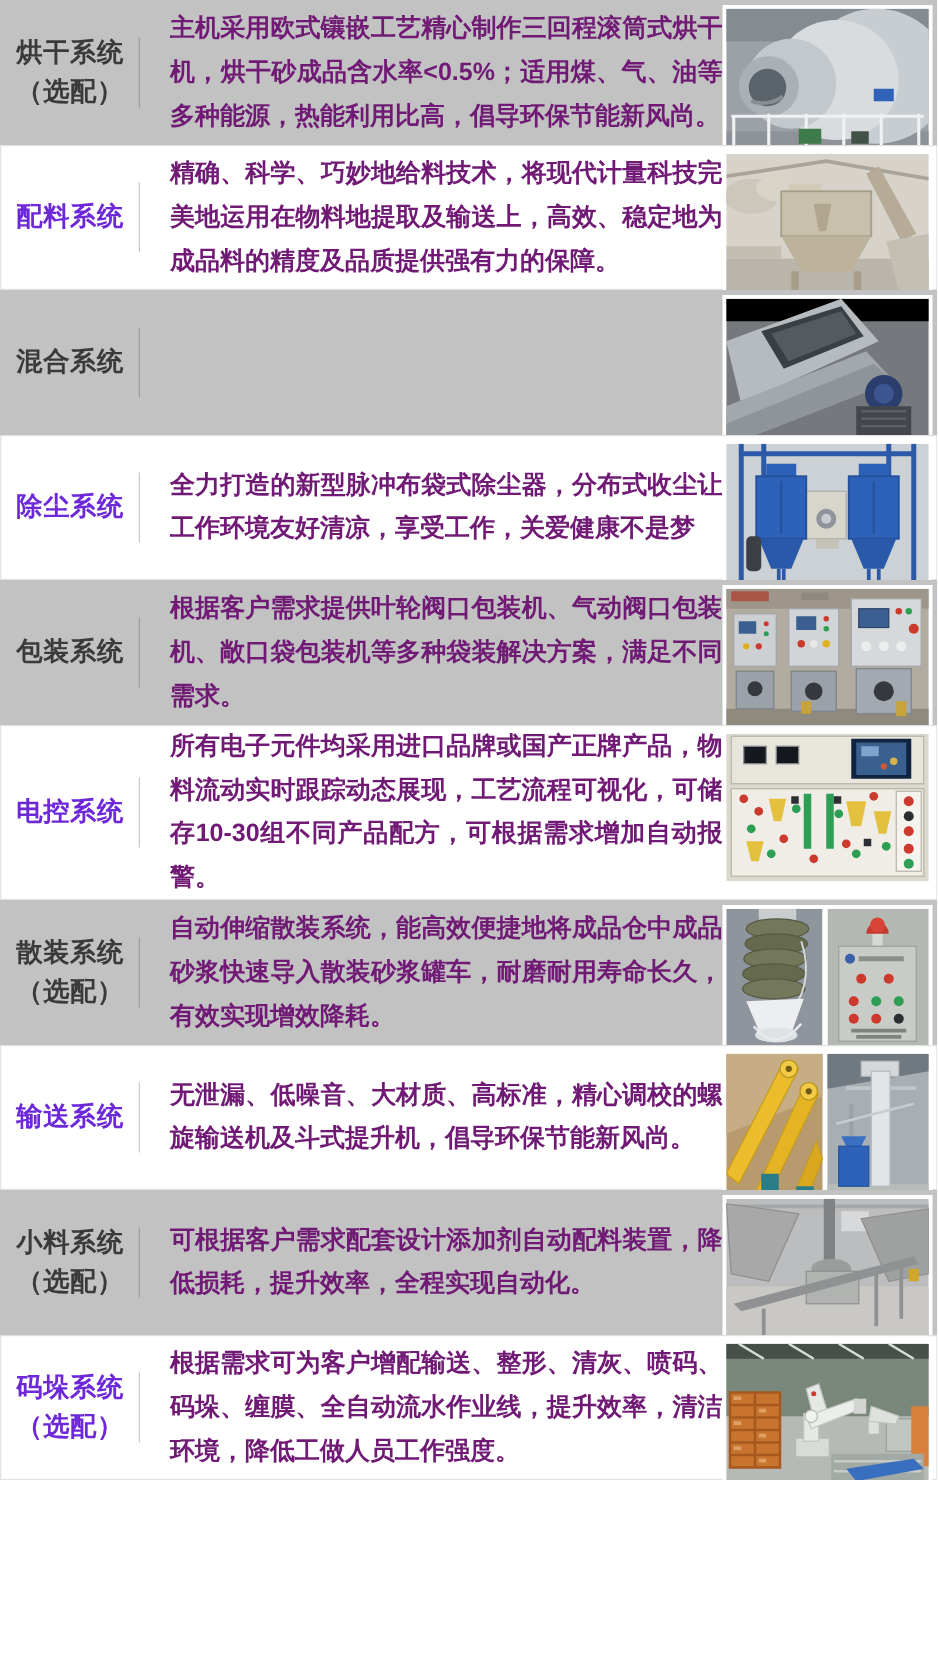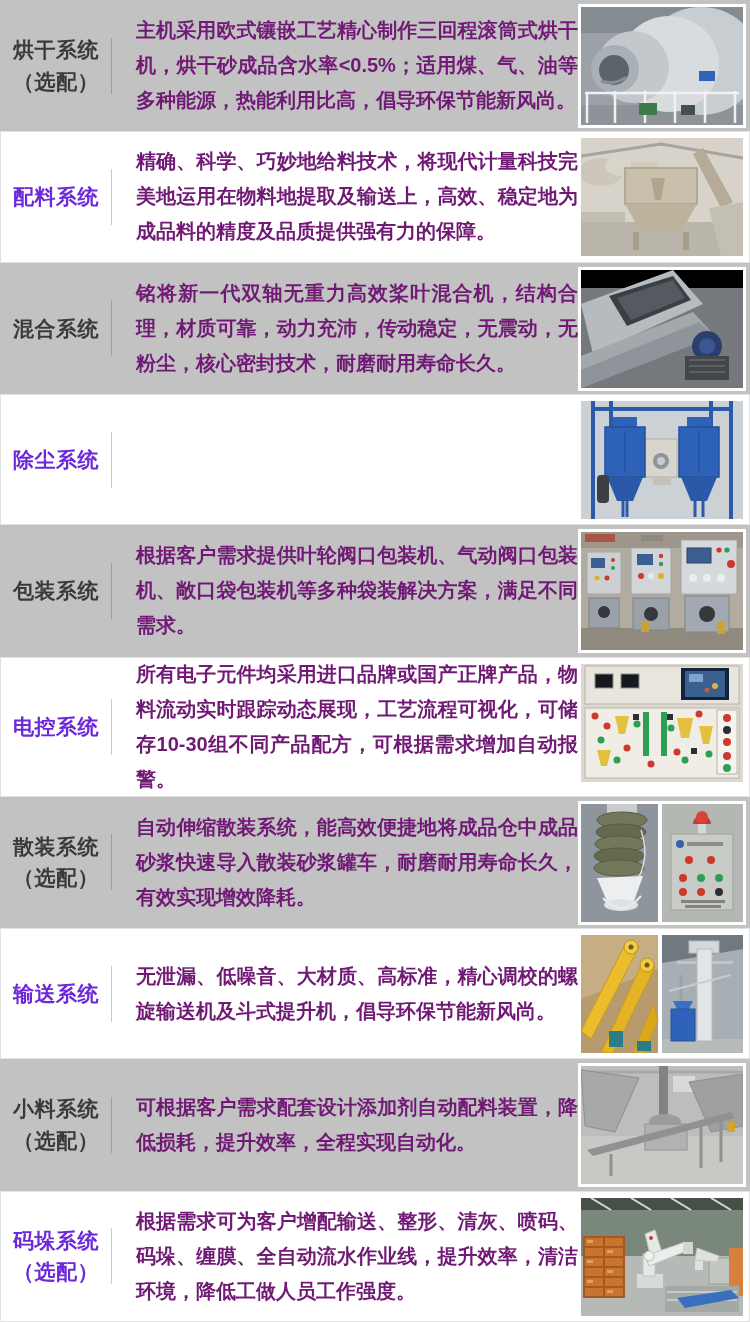--- a/index.html
+++ b/index.html
@@ -2,21 +2,21 @@
 <html lang="zh"><head>
 <meta charset="utf-8">
 <style>
   html,body{margin:0;padding:0;background:#ffffff;}
   body{
     width:750px;
     font-family:"Liberation Sans","DejaVu Sans",sans-serif;
     -webkit-font-smoothing:antialiased;
   }
   .page{
-    width:750px;height:1322px;
+    width:750px;height:1184px;
     display:flex;flex-direction:column;
     background:#ffffff;overflow:hidden;
   }
   .rows{flex:1;display:flex;flex-direction:column;}
   .row{
     position:relative;flex:1;
     display:flex;align-items:center;
   }
   .row-gray{background:#c2c2c2;}
   .row-white{background:#ffffff;box-shadow:inset 0 0 0 1px #e2e2e2;}
@@ -111,21 +111,20 @@
           </svg>
         </figure>
   </section>
 
   <section class="row row-gray">
     <div class="label label-dark">
       <span class="l1">混合系统</span>
 
     </div>
     <span class="divider"></span>
-    <p class="desc">铭将新一代双轴无重力高效桨叶混合机，结构合理，材质可靠，动力充沛，传动稳定，无震动，无粉尘，核心密封技术，耐磨耐用寿命长久。</p>
     <figure class="photo">
           <svg viewBox="0 0 162 118" preserveAspectRatio="none">
 <rect width="162" height="118" fill="#75797d"></rect>
             <rect width="162" height="18" fill="#5f6periods367"></rect>
 <polygon points="0,34 92,0 122,34 12,84" fill="#b6bbbf"></polygon>
 <polygon points="28,26 92,6 110,30 46,56" fill="#3a3f44"></polygon>
 <polygon points="36,28 92,10 104,28 50,50" fill="#545a60"></polygon>
 <polygon points="0,86 112,42 134,66 0,118" fill="#a2a8ac"></polygon>
 <polygon points="0,100 118,52 134,66 0,118" fill="#8e9499"></polygon>
 <circle cx="126" cy="76" r="15" fill="#2c3e6d"></circle>
@@ -139,20 +138,21 @@
           </svg>
         </figure>
   </section>
 
   <section class="row row-white">
     <div class="label label-red">
       <span class="l1">除尘系统</span>
 
     </div>
     <span class="divider"></span>
+    <p class="desc">全力打造的新型脉冲布袋式除尘器，分布式收尘让工作环境友好清凉，享受工作，关爱健康不是梦</p>
     <figure class="photo">
           <svg viewBox="0 0 162 118" preserveAspectRatio="none">
 <rect width="162" height="118" fill="#ccd1d6"></rect>
 <g stroke="#2c5aa8" stroke-width="4" fill="none">
               <path d="M12 0 V118"></path>
               <path d="M150 0 V118"></path>
               <path d="M12 8 H150"></path>
               <path d="M30 0 V26"></path>
               <path d="M130 0 V26"></path>
             </g>

